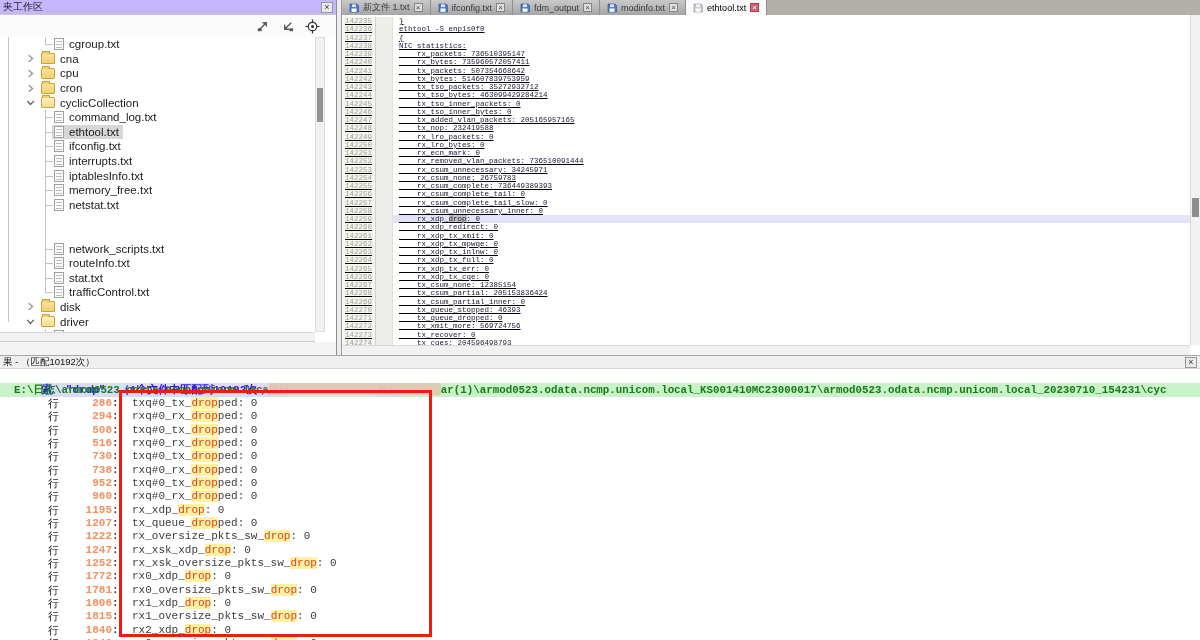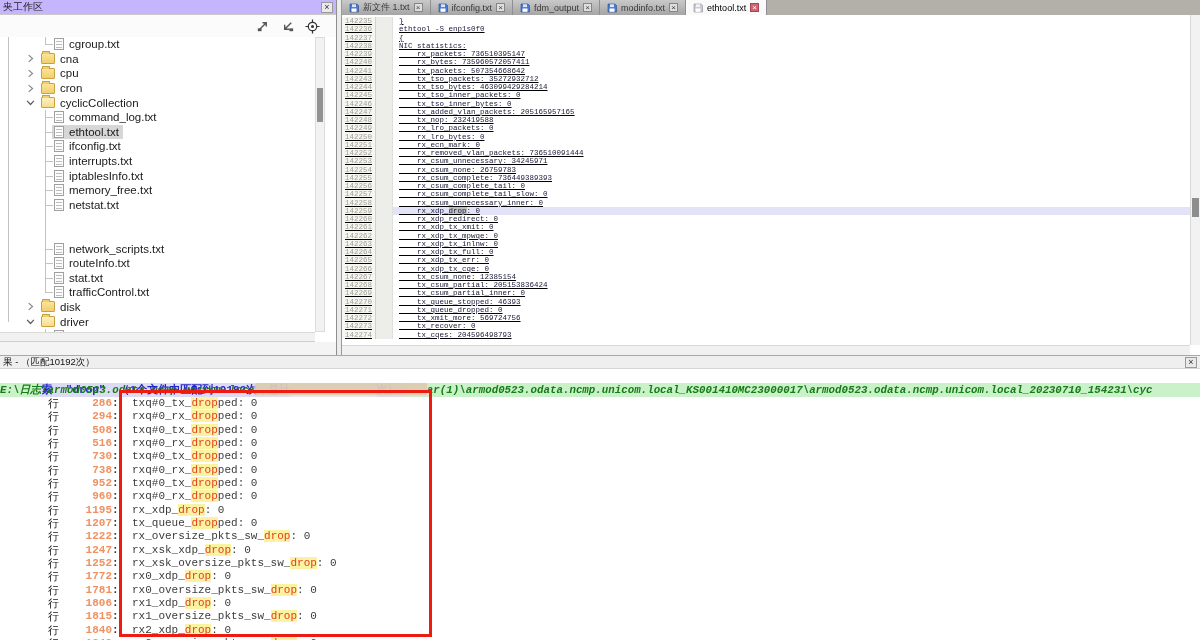--- a/index.html
+++ b/index.html
@@ -94,21 +94,21 @@
   .res-titlebar .spacer { flex:1; }
   .res-summary { height:14px; font-size:11px; line-height:14px; white-space:pre;
     font-family:"Liberation Mono","DejaVu Sans Mono",monospace; }
   .sumbox { display:inline-block; background:var(--summary-bg); color:var(--summary-fg);
     font-weight:bold; padding:0 8px 0 2px; height:14px; }
   .inline-blur { display:inline-block; vertical-align:-2px; height:12px;
     border-radius:2px; }
   .sum-blur { width:86px; background:rgba(235,238,250,0.92); box-shadow:0 0 3px 1px rgba(255,255,255,0.9); }
   .res-path { height:14px; background:var(--path-bg); color:var(--path-fg);
     font-family:"Liberation Mono","DejaVu Sans Mono",monospace; font-size:10.8px;
-    line-height:14px; font-weight:bold; white-space:pre; overflow:hidden; padding-left:0;font-style:italic; }
+    line-height:14px; font-weight:bold; white-space:pre; overflow:hidden; padding-left:14px; }
   .path-blur { width:172px; background:rgba(219,203,178,0.95); box-shadow:0 0 3px 1px rgba(230,220,205,0.9); }
   .rrows { position:relative; }
   .rrow { display:flex; height:13.33px; font-family:"Liberation Mono","DejaVu Sans Mono",monospace;
     font-size:11px; line-height:13.33px; }
   .rh { margin-left:48px; width:17px; color:#222; font-family:"Liberation Sans",sans-serif; }
   .rn { width:47px; text-align:right; color:var(--result-line-num); font-weight:bold; }
   .rc { width:8px; color:#333; font-weight:bold; }
   .rt { margin-left:12px; white-space:pre; color:#3c3c3c; }
   .hl { background:var(--match-bg); color:var(--match-fg); }
   .annotation-rect { position:absolute; left:119px; top:34px; width:313px; height:247px;
@@ -397,20 +397,25 @@
             <span class="ln">142240</span>
             <span class="fold"></span>
             <span class="txt">    rx_bytes: 735960572057411</span>
           </div>
           <div class="eline">
             <span class="ln">142241</span>
             <span class="fold"></span>
             <span class="txt">    tx_packets: 507354668642</span>
           </div>
           <div class="eline">
+            <span class="ln">142242</span>
+            <span class="fold"></span>
+            <span class="txt">    tx_bytes: 514607839753959</span>
+          </div>
+          <div class="eline">
             <span class="ln">142243</span>
             <span class="fold"></span>
             <span class="txt">    tx_tso_packets: 35272932712</span>
           </div>
           <div class="eline">
             <span class="ln">142244</span>
             <span class="fold"></span>
             <span class="txt">    tx_tso_bytes: 463099429284214</span>
           </div>
           <div class="eline">

